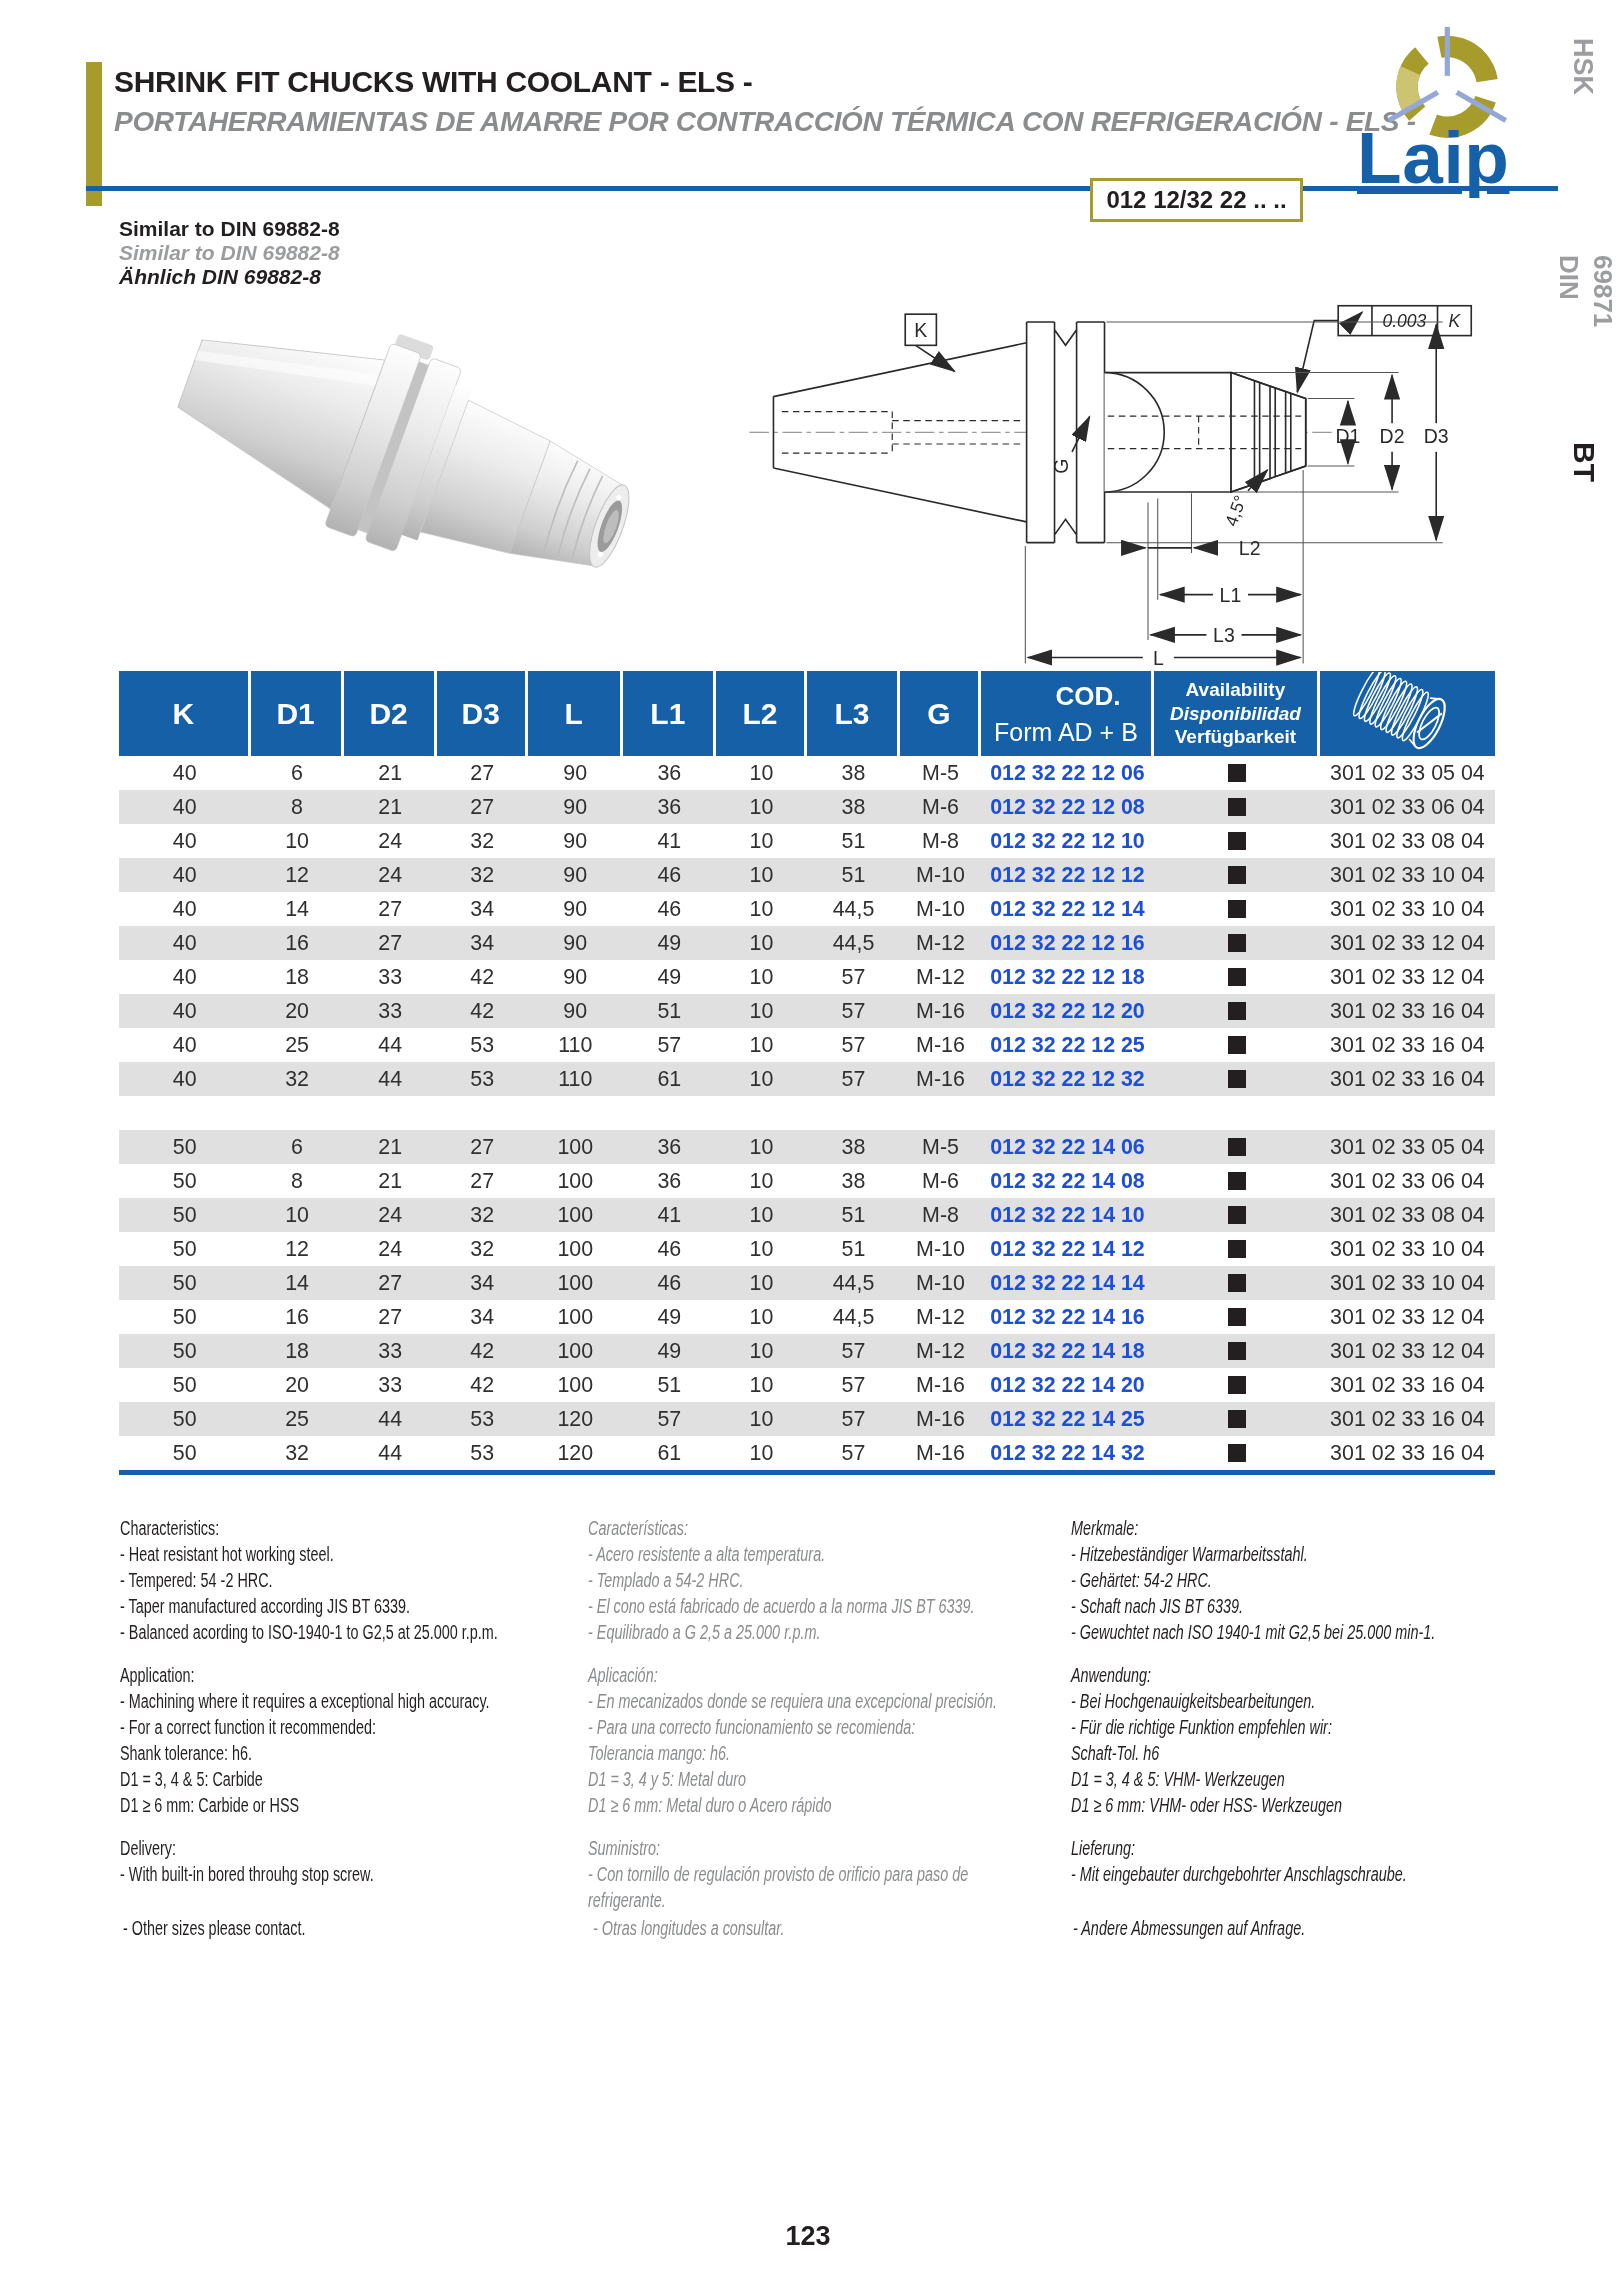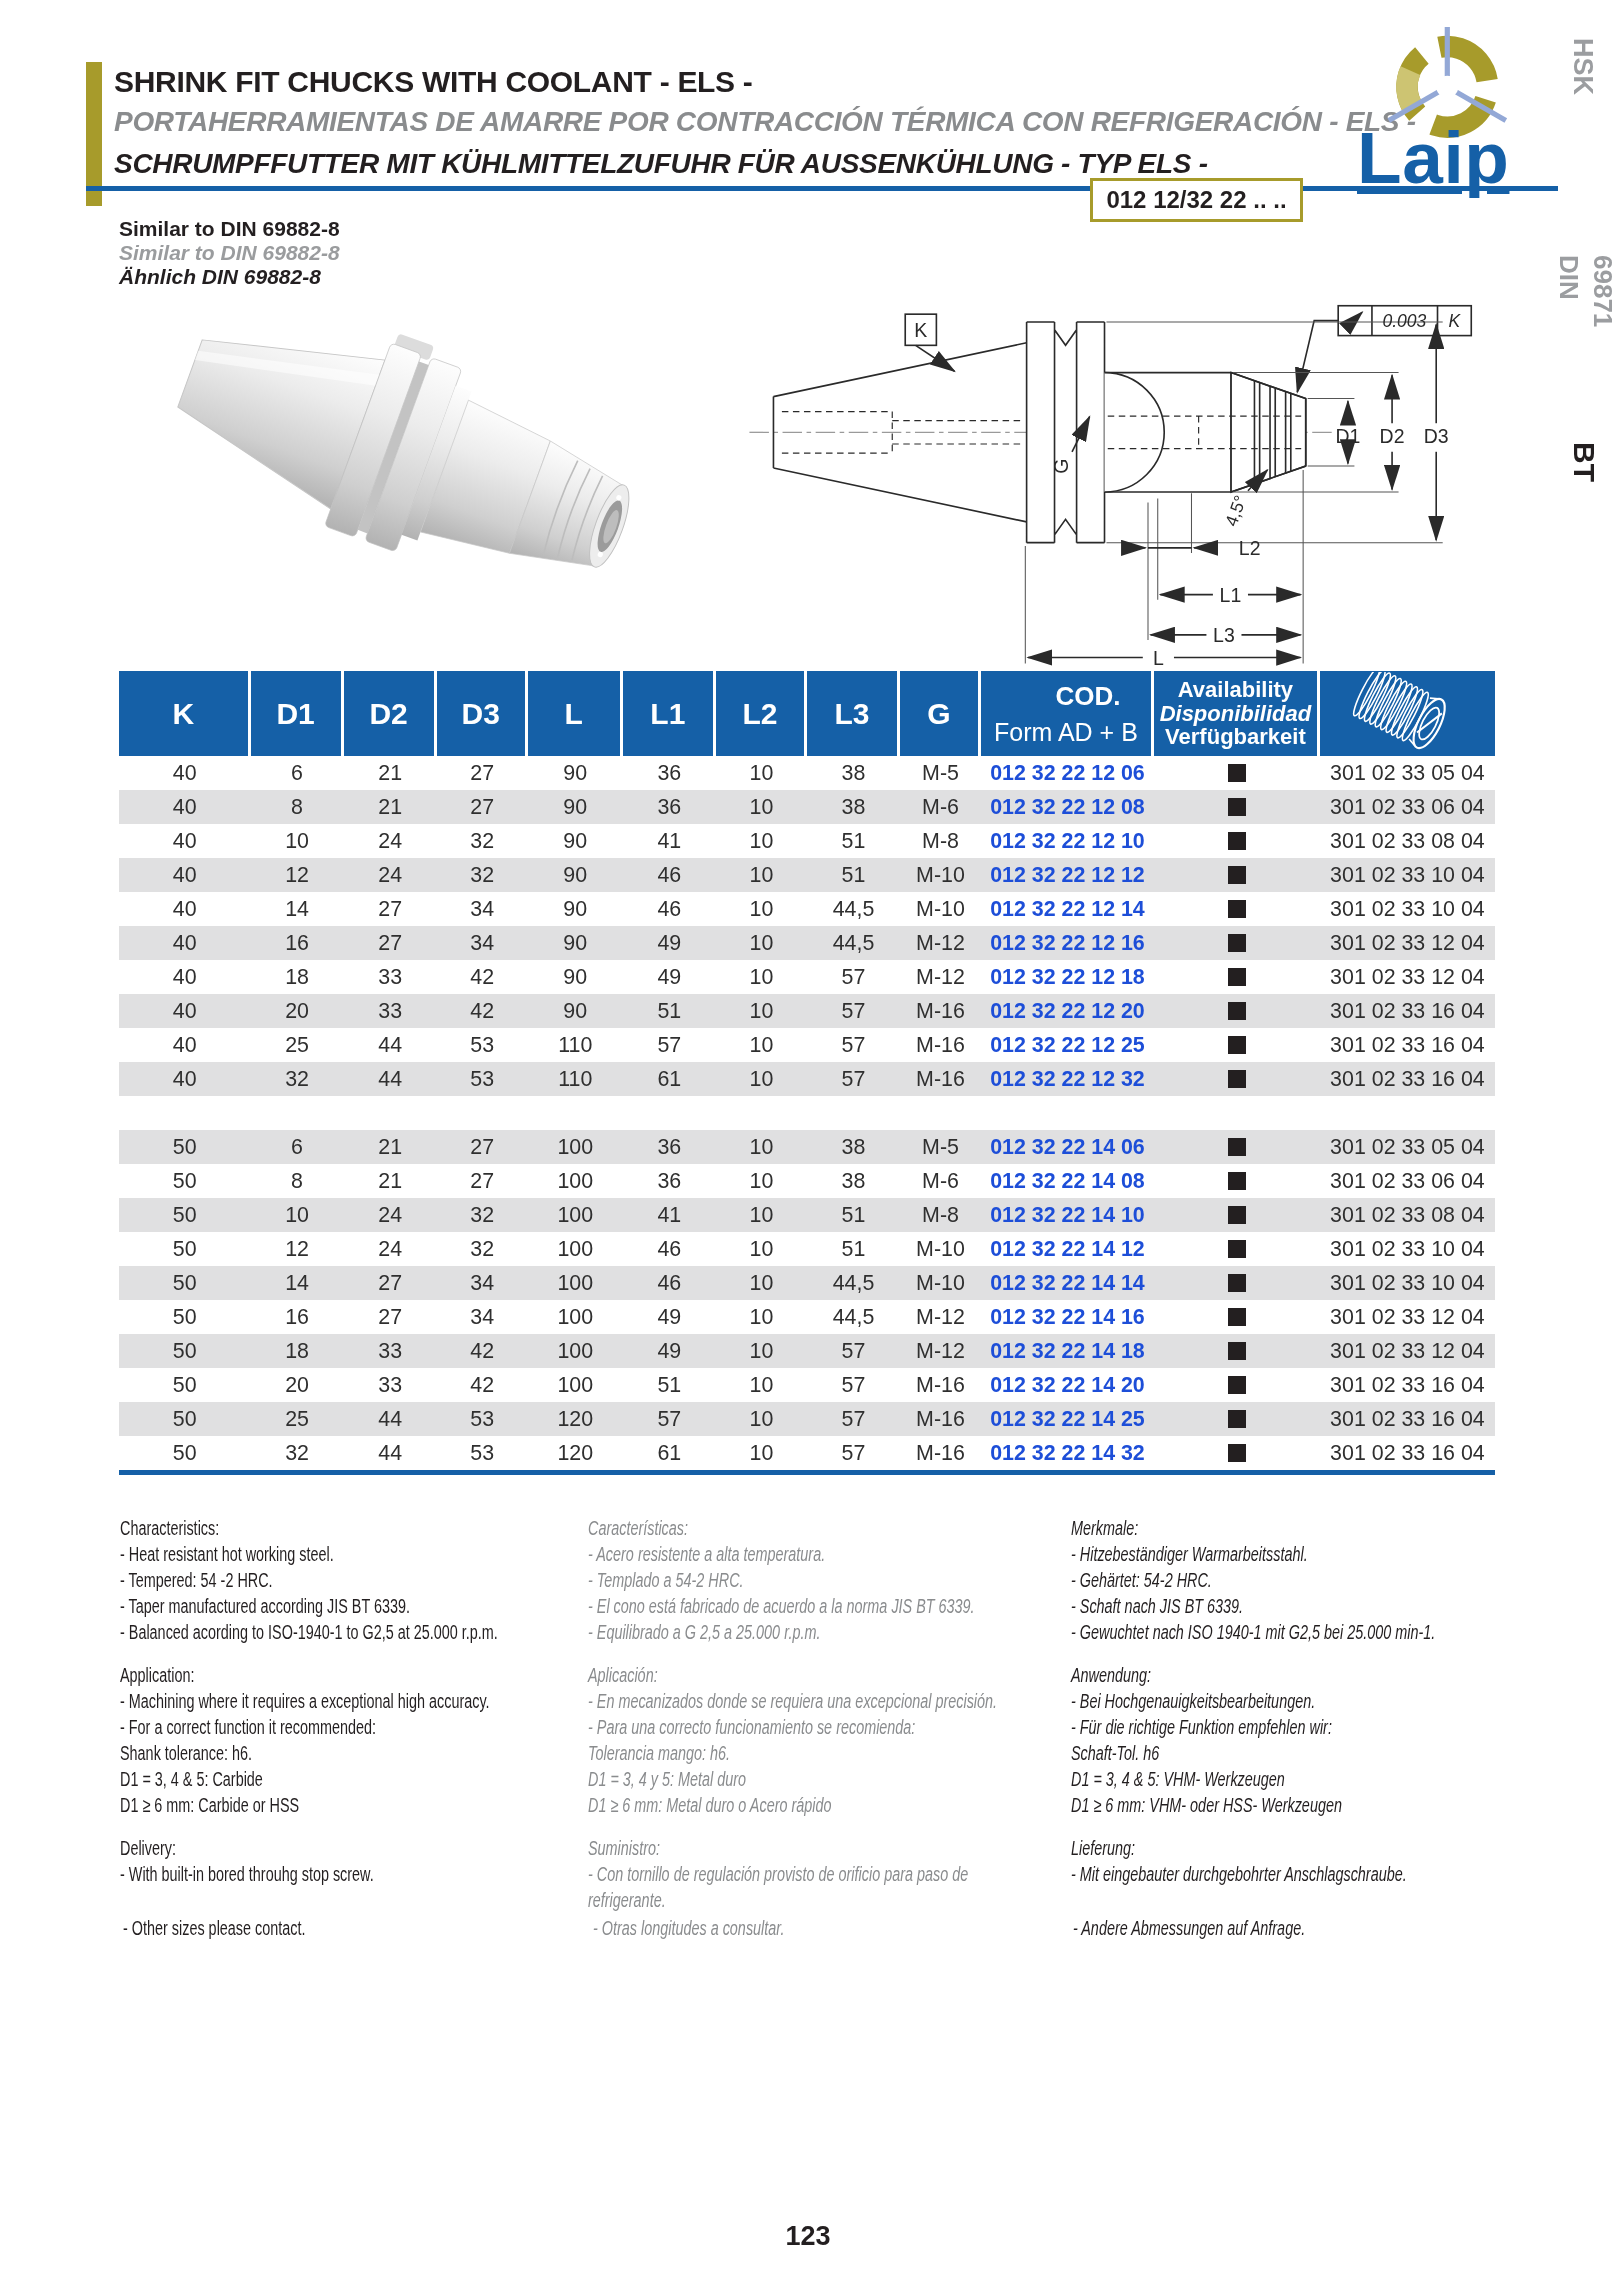--- a/index.html
+++ b/index.html
@@ -33,21 +33,21 @@
 
   
   #spec-table{left:119px;top:671px;width:1376px;border-collapse:separate;border-spacing:0;
               table-layout:fixed;border-bottom:5.2px solid #1560A7;}
   #spec-table th{background:#1560A7;color:#fff;height:85px;padding:0;vertical-align:middle;
                  border-right:3.9px solid #fff;box-sizing:border-box;}
   #spec-table th:last-child{border-right:none;}
   #spec-table th .big{font-size:30px;font-weight:800;}
   #spec-table th .cod1{font-size:26px;font-weight:800;line-height:31px;display:block;padding-left:44px;}
   #spec-table th .cod2{font-size:25px;font-weight:400;line-height:29px;display:block;margin-top:6px;}
-  #spec-table th .av{font-size:22px;font-weight:700;line-height:23.4px;display:block;}
+  #spec-table th .av{font-size:19px;font-weight:700;line-height:23.4px;display:block;}
   #spec-table th .av.it{font-style:italic;}
   #spec-table td{height:34px;padding:0;text-align:center;vertical-align:middle;
                  font-size:21.4px;color:#2f2f2f;}
   #spec-table tr.stripe td{background:#E0E0E1;}
   #spec-table td.cod{font-weight:800;color:#1d4ed8;font-size:21.4px;}
   #spec-table tr.gap-row td{height:34px;background:#fff;}
   .sq{width:17.5px;height:17.5px;background:#231F20;margin:0 auto;}
 
   
   .fcol{width:630px;transform:scaleX(0.72);transform-origin:0 0;font-size:20px;line-height:26px;}
@@ -61,21 +61,20 @@
   #page-number{left:0;top:2221px;width:1616px;text-align:center;font-size:27px;font-weight:800;}
 </style>
 </head>
 <body>
 
 <div id="page">
 
   <div id="olive-bar" class="abs"></div>
   <div id="title-en" class="abs nowrap">SHRINK FIT CHUCKS WITH COOLANT  - ELS -</div>
   <div id="title-es" class="abs nowrap">PORTAHERRAMIENTAS DE AMARRE POR CONTRACCIÓN TÉRMICA  CON REFRIGERACIÓN - ELS -</div>
-  <div id="title-de" class="abs nowrap">SCHRUMPFFUTTER MIT KÜHLMITTELZUFUHR FÜR AUSSENKÜHLUNG  - TYP ELS -</div>
   <div id="blue-rule" class="abs"></div>
   <div id="code-box" class="abs nowrap">012 12/32 22 .. ..</div>
   <div id="similar" class="abs">
     <div class="en nowrap">Similar to DIN 69882-8</div>
     <div class="es nowrap">Similar to DIN 69882-8</div>
     <div class="de nowrap">Ähnlich DIN 69882-8</div>
   </div>
 
   <svg id="logo" class="abs" width="208" height="169" viewBox="0 0 320 260">
     <g transform="translate(142,92)">

